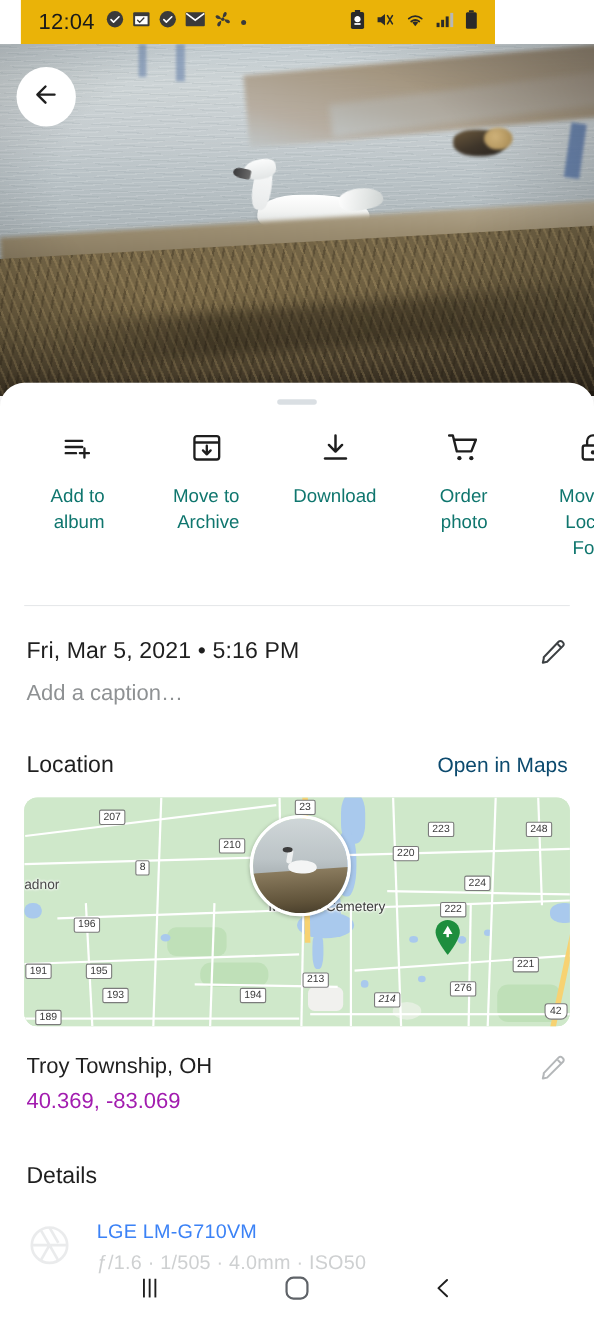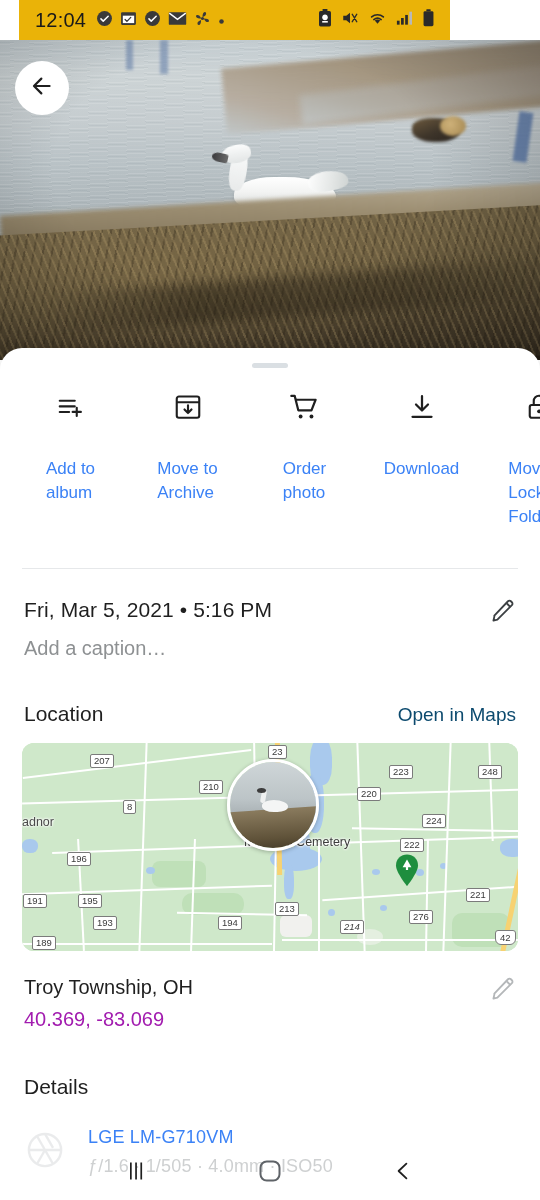--- a/index.html
+++ b/index.html
@@ -158,22 +158,22 @@
     display: flex; align-items: flex-start;
     padding: 22px 0 0 0; gap: 0; overflow: hidden;
   }
   .action {
     flex: 0 0 117px; display: flex; flex-direction: column;
     align-items: center; cursor: pointer;
   }
   .action:first-child { margin-left: 12px; }
   .action-ico { height: 34px; display:flex; align-items:center; justify-content:center; }
   .action-label {
-    margin-top: 33px; font-size: 17px; line-height: 24px; color: #3b82f6;
-    text-align: left; white-space: pre-line;
+    margin-top: 15px; font-size: 17px; line-height: 24px; color: #0f766e;
+    text-align: right; white-space: pre-line;
   }
 
   .divider {
     height: 1px; background: #e6e8ea; margin: 39px 22px 0 22px;
   }
 
   
   .date-row {
     display:flex; padding: 29px 24px 0 24px;
   }
@@ -409,38 +409,38 @@
             <path d="M3 8.2h18"></path>
             <path d="M12 10.6v6.2M9.2 14l2.8 2.8L14.8 14" stroke-linecap="round"></path>
           </svg>
         </span>
         <span class="action-label">Move to
 Archive</span>
       </div>
 
       <div class="action">
         <span class="action-ico">
+          <svg width="30" height="30" viewBox="0 0 24 24" fill="none" stroke="#1f1f1f" stroke-width="1.8" stroke-linecap="round" stroke-linejoin="round">
+            <path d="M12 3.2v11.4M7.2 10l4.8 4.8L16.8 10"></path>
+            <path d="M4.4 19.8h15.2"></path>
+          </svg>
+        </span>
+        <span class="action-label">Download</span>
+      </div>
+
+      <div class="action">
+        <span class="action-ico">
           <svg width="31" height="31" viewBox="0 0 24 24" fill="none" stroke="#1f1f1f" stroke-width="1.7" stroke-linecap="round" stroke-linejoin="round">
             <path d="M1.8 3h2.6l2.8 11.2h10.2L20.6 6H6"></path>
             <circle cx="9" cy="19" r="1.5" fill="#1f1f1f" stroke="none"></circle>
             <circle cx="17.4" cy="19" r="1.5" fill="#1f1f1f" stroke="none"></circle>
           </svg>
         </span>
         <span class="action-label">Order
 photo</span>
-      </div>
-
-      <div class="action">
-        <span class="action-ico">
-          <svg width="30" height="30" viewBox="0 0 24 24" fill="none" stroke="#1f1f1f" stroke-width="1.8" stroke-linecap="round" stroke-linejoin="round">
-            <path d="M12 3.2v11.4M7.2 10l4.8 4.8L16.8 10"></path>
-            <path d="M4.4 19.8h15.2"></path>
-          </svg>
-        </span>
-        <span class="action-label">Download</span>
       </div>
 
       <div class="action">
         <span class="action-ico">
           <svg width="30" height="30" viewBox="0 0 24 24" fill="none" stroke="#1f1f1f" stroke-width="1.7" stroke-linejoin="round">
             <rect x="4.6" y="10.4" width="14.8" height="10.2" rx="1.6"></rect>
             <path d="M7.8 10.4V7.2a4.2 4.2 0 018.4 0v3.2"></path>
             <circle cx="12" cy="15.4" r="1.5" fill="#1f1f1f" stroke="none"></circle>
           </svg>
         </span>

